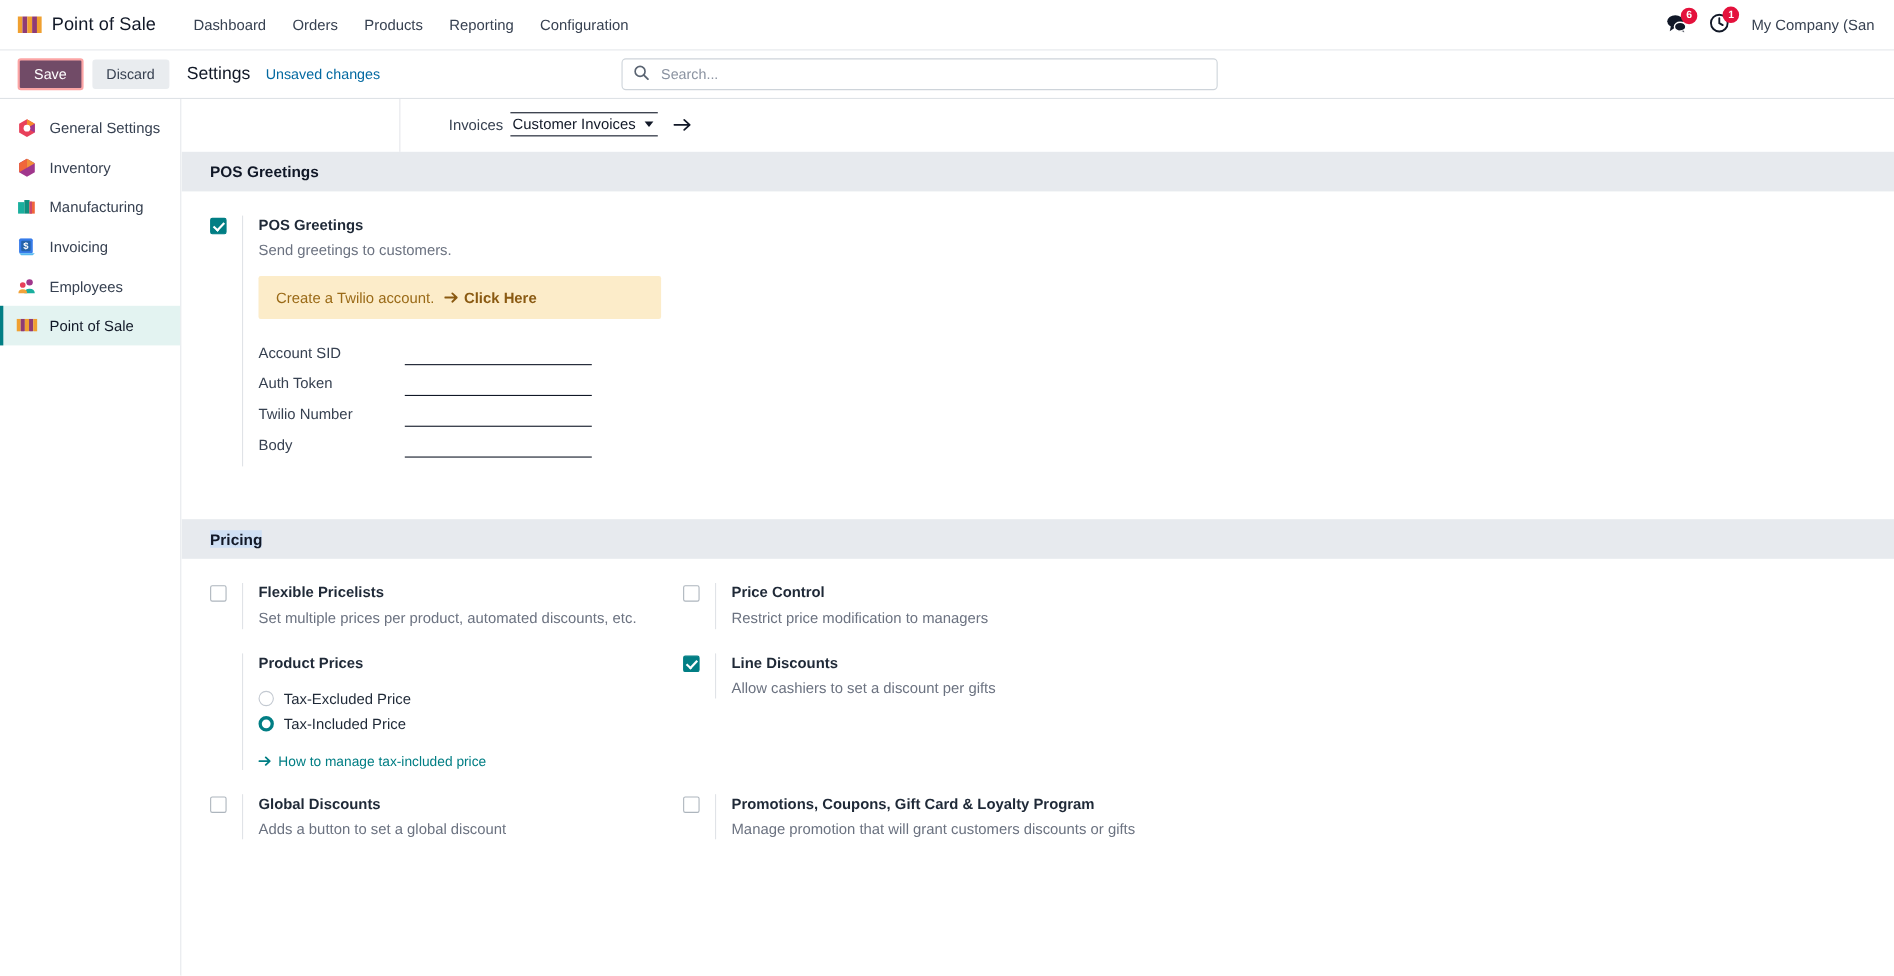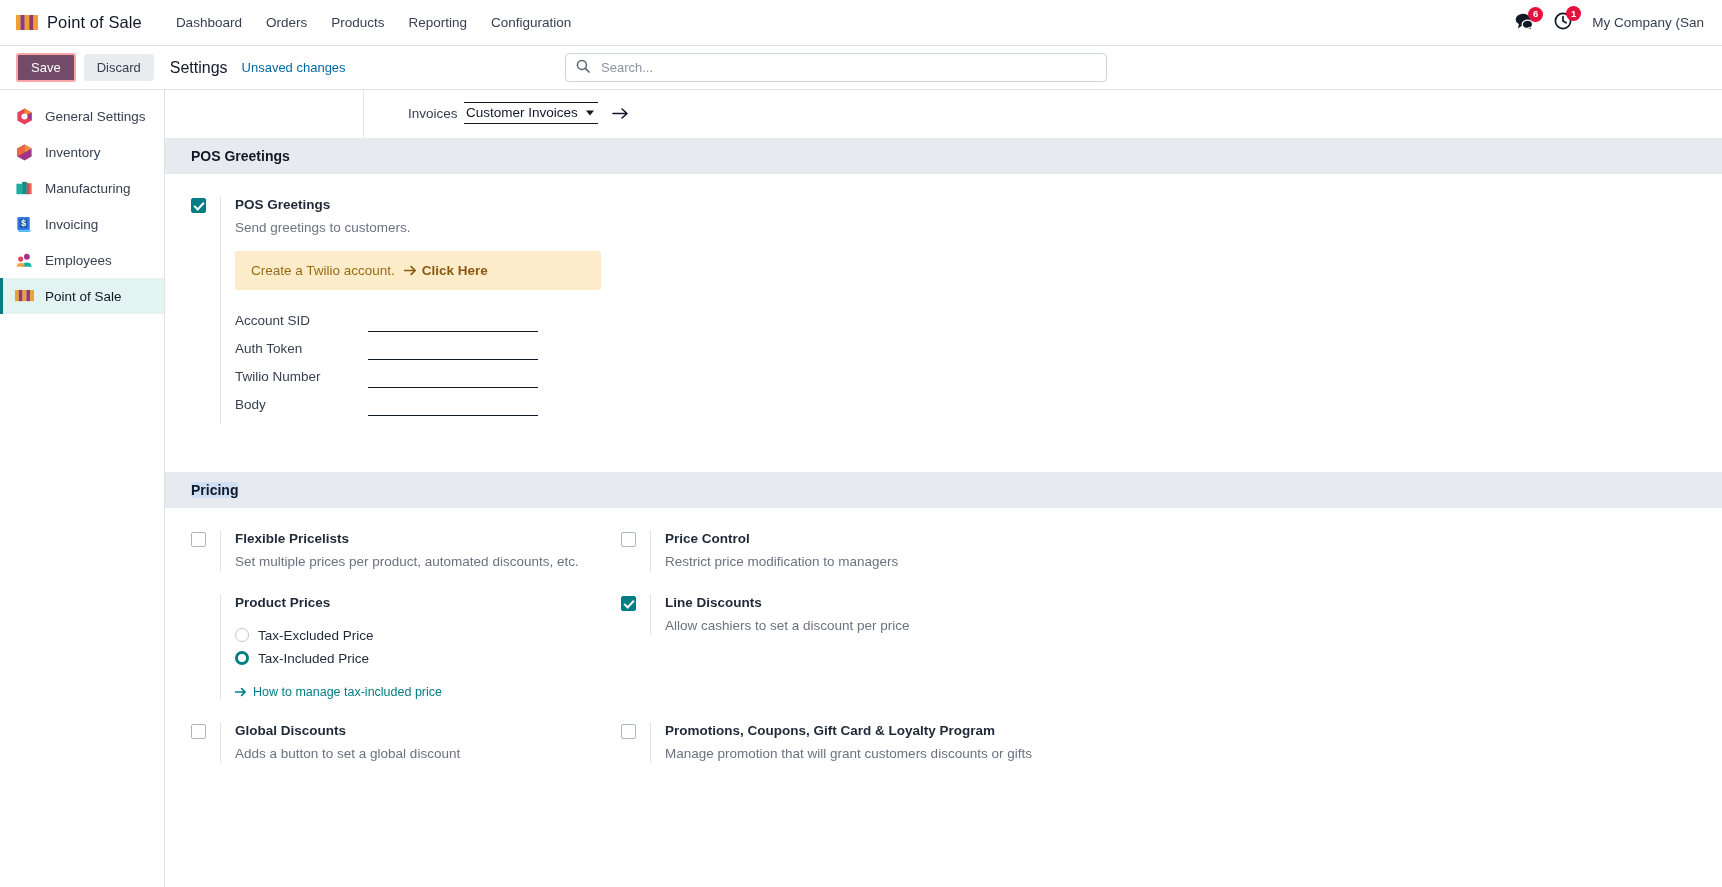--- a/index.html
+++ b/index.html
@@ -612,21 +612,21 @@
                 </svg>
                 <span>How to manage tax-included price</span>
               </a>
             </div>
           </div>
 
           <div class="setting-block">
             <div class="o-check checked"></div>
             <div class="setting-text">
               <div class="setting-title">Line Discounts</div>
-              <div class="setting-desc">Allow cashiers to set a discount per price</div>
+              <div class="setting-desc">Allow cashiers to set a discount per gifts</div>
             </div>
           </div>
 
           <div class="setting-block">
             <div class="o-check"></div>
             <div class="setting-text">
               <div class="setting-title">Global Discounts</div>
               <div class="setting-desc">Adds a button to set a global discount</div>
             </div>
           </div>

